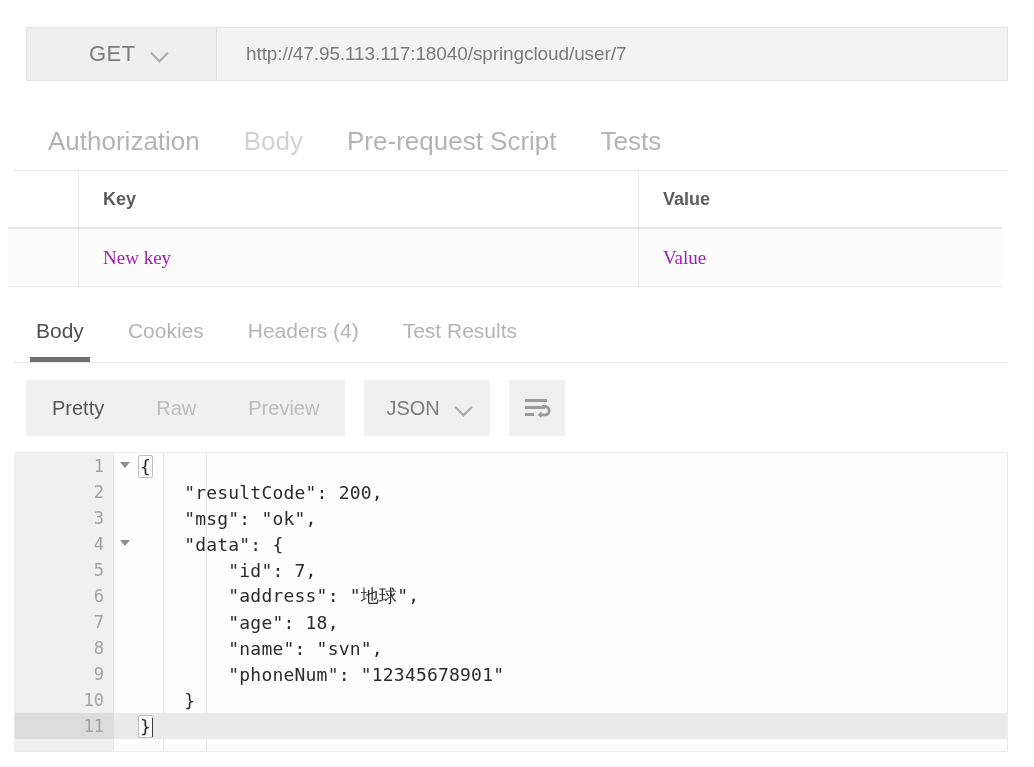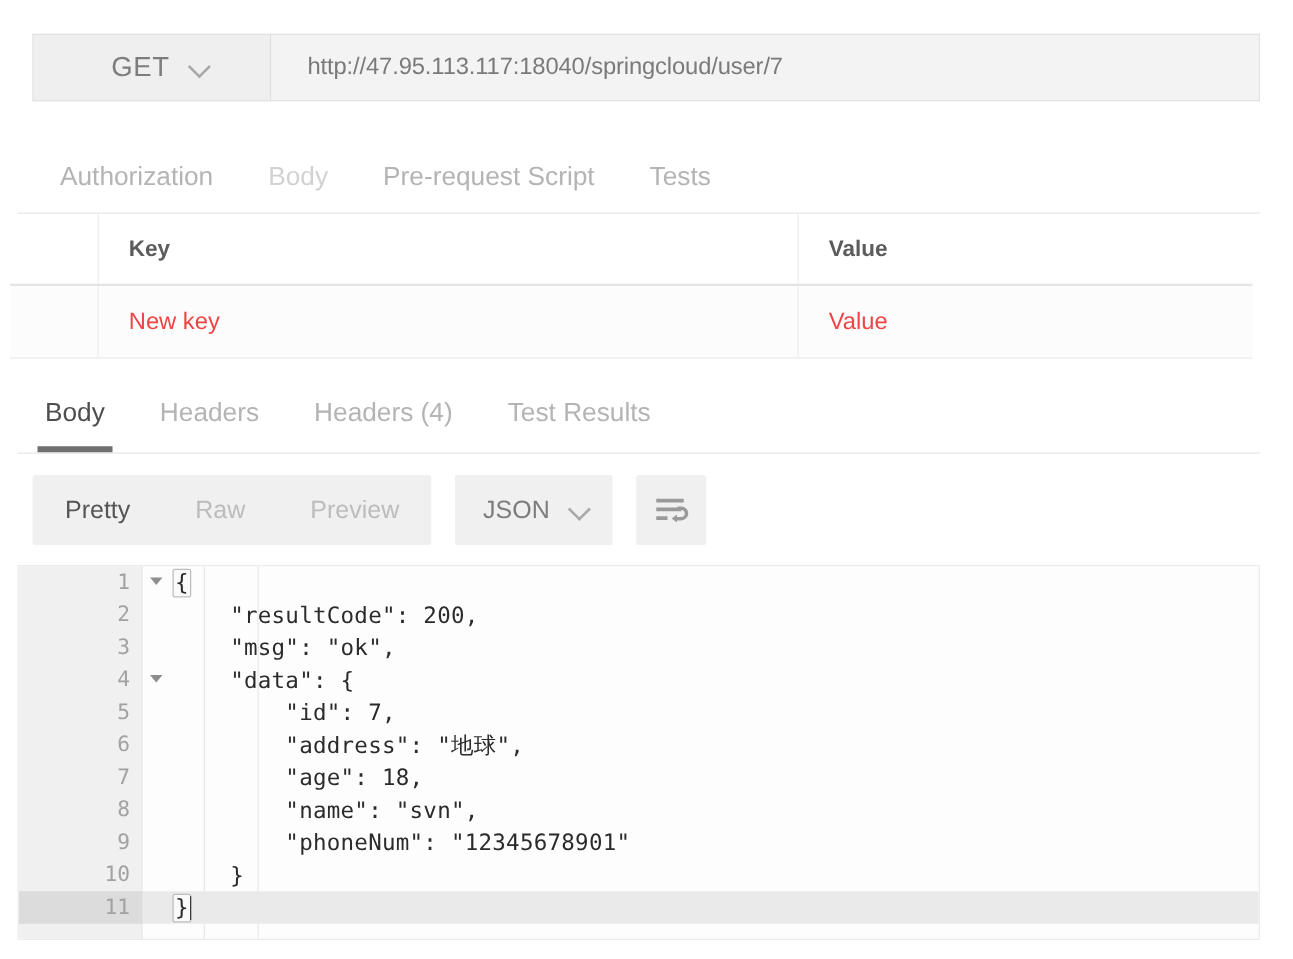--- a/index.html
+++ b/index.html
@@ -87,21 +87,21 @@
     height: 57px;
     display: flex;
     align-items: flex-start;
   }
   .tab {
     position: relative;
     height: 57px;
     display: flex;
     align-items: center;
     padding: 0 22px;
-    font-size: 21px;
+    font-size: 26px;
     color: #b4b4b4;
     cursor: pointer;
     white-space: nowrap;
   }
   .tab.dim { color: #d2d2d2; }
   .tab.active { color: #4e4e4e; }
   .tab.active::after {
     content: "";
     position: absolute;
     left: 18px; right: 18px;
@@ -147,21 +147,21 @@
     flex-shrink: 0;
   }
   .kv-val {
     flex: 1;
     height: 100%;
     display: flex;
     align-items: center;
     padding-left: 24px;
   }
   .kv-head-text { font-size: 18px; color: #5c5c5c; font-weight: bold; }
-  .kv-ph-text { font-size: 19px; color: #ef4444; }
+  .kv-ph-text { font-size: 19px; color: #a21caf; font-family: Liberation Serif, serif; }
 
   
   .resp-tabs {
     position: absolute;
     left: 14px;
     top: 300px;
     width: 994px;
     height: 62px;
     display: flex;
     align-items: flex-start;
@@ -356,21 +356,21 @@
         <span class="kv-ph-text">Value</span>
       </div>
     </div>
   </div>
 
   <div class="resp-tabs">
     <div class="tab active">
       <span>Body</span>
     </div>
     <div class="tab">
-      <span>Headers</span>
+      <span>Cookies</span>
     </div>
     <div class="tab">
       <span>Headers (4)</span>
     </div>
     <div class="tab">
       <span>Test Results</span>
     </div>
   </div>
   <div class="hr-line" style="left:14px; top:362px; width:994px;"></div>
 

